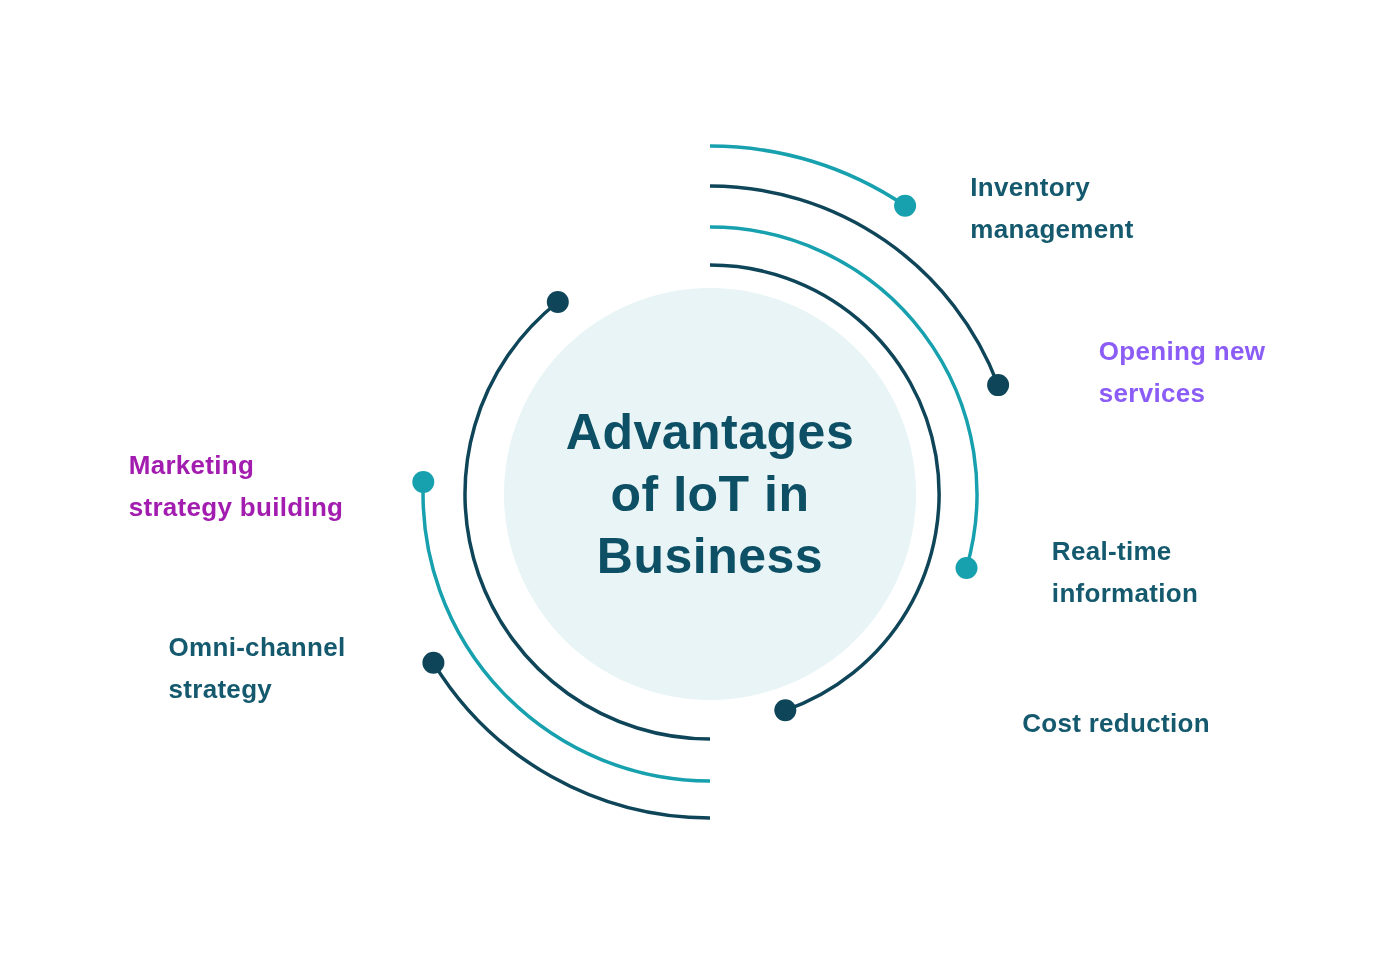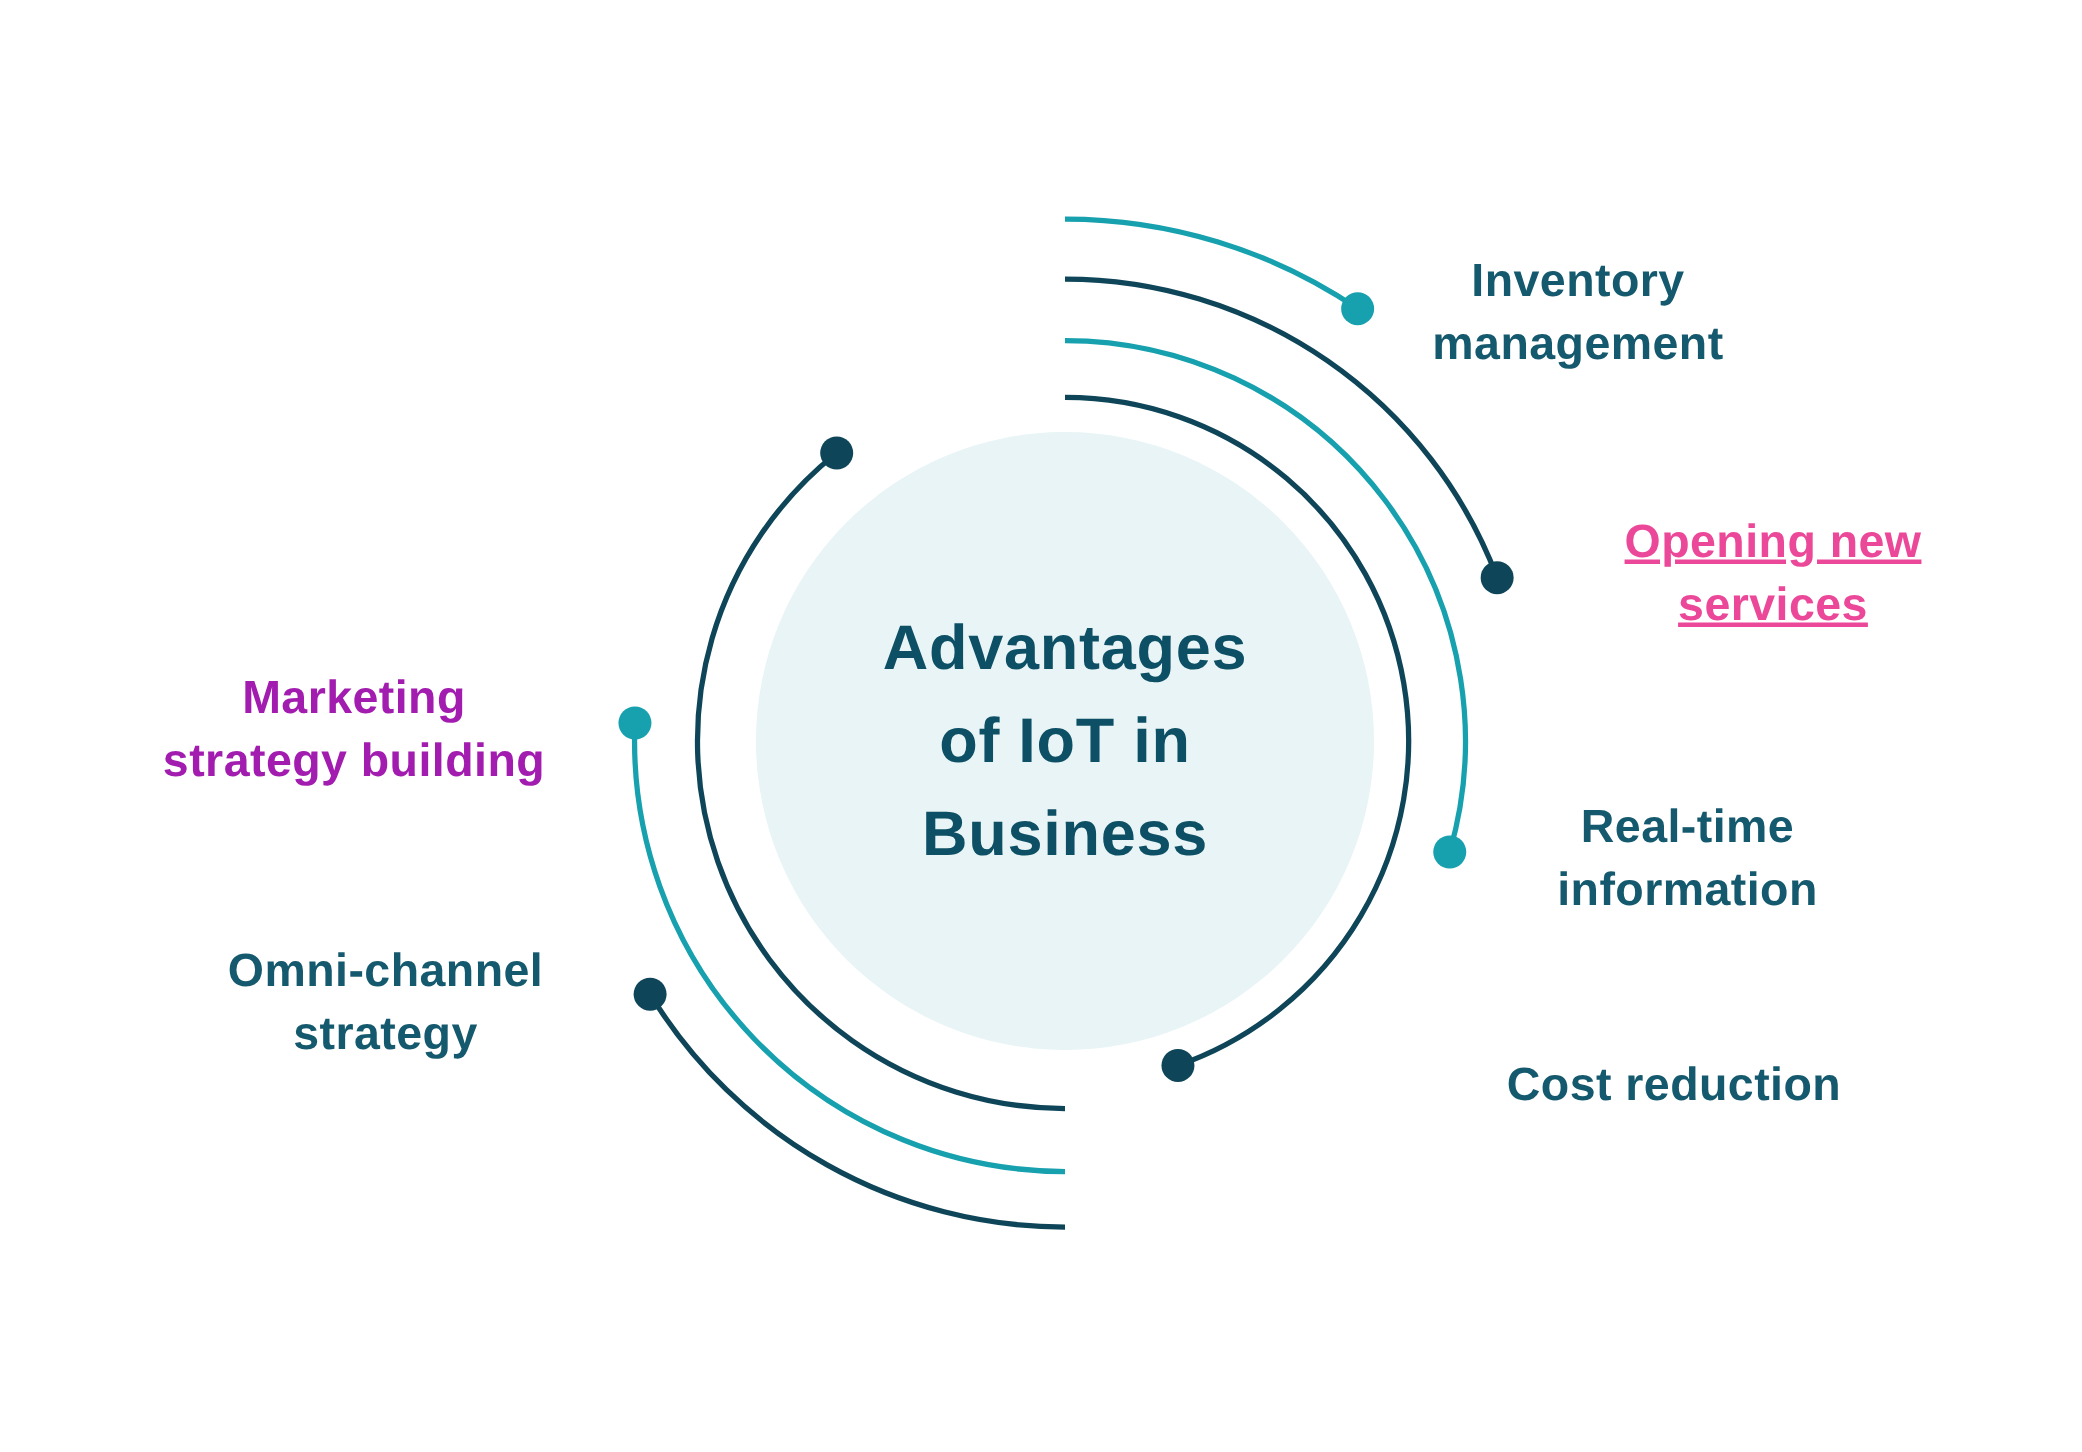--- a/index.html
+++ b/index.html
@@ -23,31 +23,31 @@
     height: 968px;
     display: block;
   }
   .diagram-title {
     position: absolute;
     left: 710px;
     top: 494px;
     transform: translate(-50%, -50%);
     text-align: center;
     white-space: pre-line;
-    font-size: 42px;
+    font-size: 50px;
     font-weight: bold;
     line-height: 62px;
     letter-spacing: 0.5px;
   }
   .node-label {
     position: absolute;
     transform: translate(-50%, -50%);
-    text-align: center;
+    text-align: left;
     white-space: pre-line;
-    font-size: 31px;
+    font-size: 26px;
     font-weight: bold;
     line-height: 42px;
     letter-spacing: 0.3px;
   }
 </style>
 </head>
 <body>
 
 <div class="canvas">
 
@@ -68,21 +68,21 @@
       <path d="M 710.0 818.0 A 324 324 0 0 1 433.4 662.8" fill="none" stroke="#0e4558" stroke-width="3.5"></path>
       <circle cx="433.4" cy="662.8" r="11" fill="#0e4558"></circle>
     </svg>
 
   <div class="diagram-title" style="color: rgb(13, 80, 101);">Advantages
 of IoT in
 Business</div>
 
   <div class="node-label" style="left: 1052px; top: 208px; color: rgb(20, 89, 109);">Inventory
 management</div>
-  <div class="node-label" style="left: 1182px; top: 382px; color: #ec4899; text-decoration: underline;">Opening new
+  <div class="node-label" style="left: 1182px; top: 372px; color: #8b5cf6;">Opening new
 services</div>
   <div class="node-label" style="left: 1116px; top: 723px; color: rgb(20, 89, 109);">Cost reduction</div>
   <div class="node-label" style="left: 1125px; top: 572px; color: rgb(20, 89, 109);">Real-time
 information</div>
   <div class="node-label" style="left: 236px; top: 486px; color: #a21caf;">Marketing
 strategy building</div>
   <div class="node-label" style="left: 257px; top: 668px; color: rgb(20, 89, 109);">Omni-channel
 strategy</div>
 
 </div>

